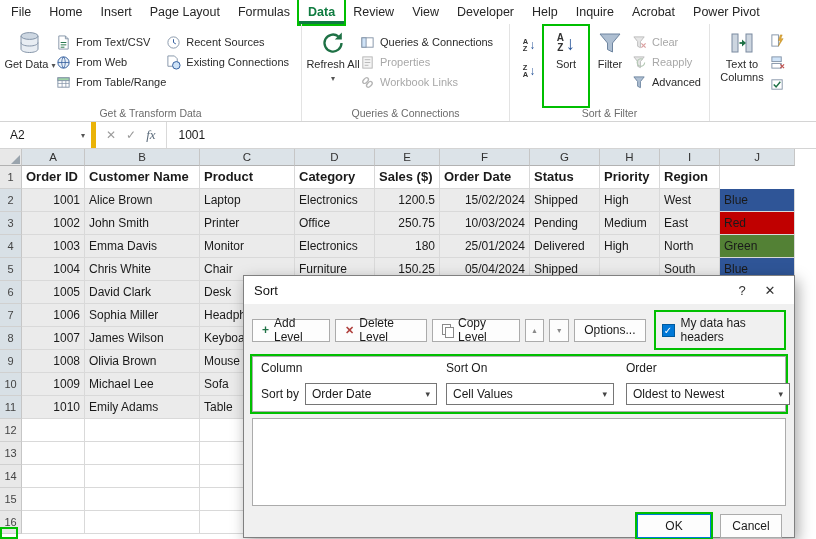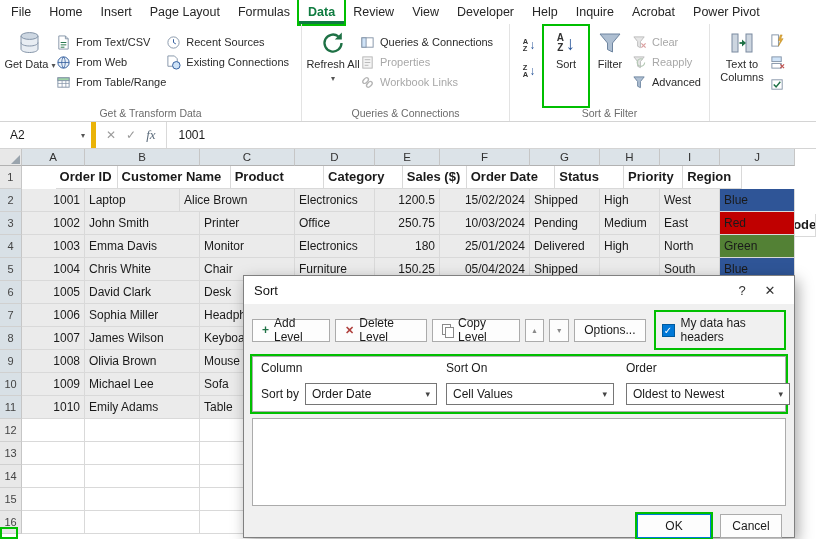--- a/index.html
+++ b/index.html
@@ -337,36 +337,36 @@
       <div class="colhead" style="width: 65px;">E</div>
       <div class="colhead" style="width: 90px;">F</div>
       <div class="colhead" style="width: 70px;">G</div>
       <div class="colhead" style="width: 60px;">H</div>
       <div class="colhead" style="width: 60px;">I</div>
       <div class="colhead" style="width: 75px;">J</div>
     </div>
   <div id="grid-body">
       <div class="grow">
         <div class="rowhead">1</div>
-        <div class="gcell hdrcell" style="width: 63px; margin-left: 34px;">Order ID</div>
+        <div class="gcell hdrcell" style="width: 63px;">Order ID</div>
         <div class="gcell hdrcell" style="width: 115px;">Customer Name</div>
         <div class="gcell hdrcell" style="width: 95px;">Product</div>
         <div class="gcell hdrcell" style="width: 80px;">Category</div>
         <div class="gcell hdrcell" style="width: 65px;">Sales ($)</div>
         <div class="gcell hdrcell" style="width: 90px;">Order Date</div>
         <div class="gcell hdrcell" style="width: 70px;">Status</div>
         <div class="gcell hdrcell" style="width: 60px;">Priority</div>
         <div class="gcell hdrcell" style="width: 60px;">Region</div>
         <div class="gcell hdrcell" style="width: 75px; margin-top: 48px;">Color Code</div>
       </div>
       <div class="grow">
         <div class="rowhead rsel">2</div>
         <div class="gcell sel num" style="width: 63px;">1001</div>
+        <div class="gcell sel" style="width: 115px;">Alice Brown</div>
         <div class="gcell sel" style="width: 95px;">Laptop</div>
-        <div class="gcell sel" style="width: 115px;">Alice Brown</div>
         <div class="gcell sel" style="width: 80px;">Electronics</div>
         <div class="gcell sel num" style="width: 65px;">1200.5</div>
         <div class="gcell sel num" style="width: 90px;">15/02/2024</div>
         <div class="gcell sel" style="width: 70px;">Shipped</div>
         <div class="gcell sel" style="width: 60px;">High</div>
         <div class="gcell sel" style="width: 60px;">West</div>
         <div class="gcell sel" style="width: 75px; background: rgb(47, 85, 151);">Blue</div>
       </div>
       <div class="grow">
         <div class="rowhead rsel">3</div>

